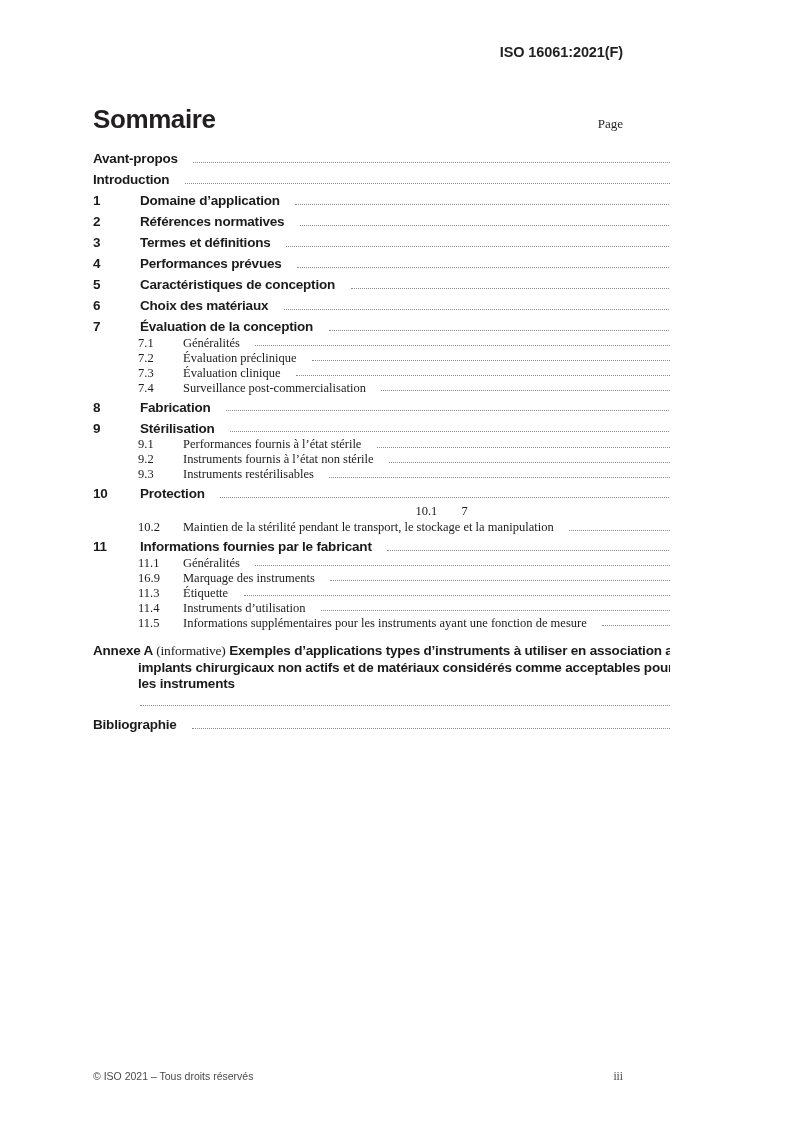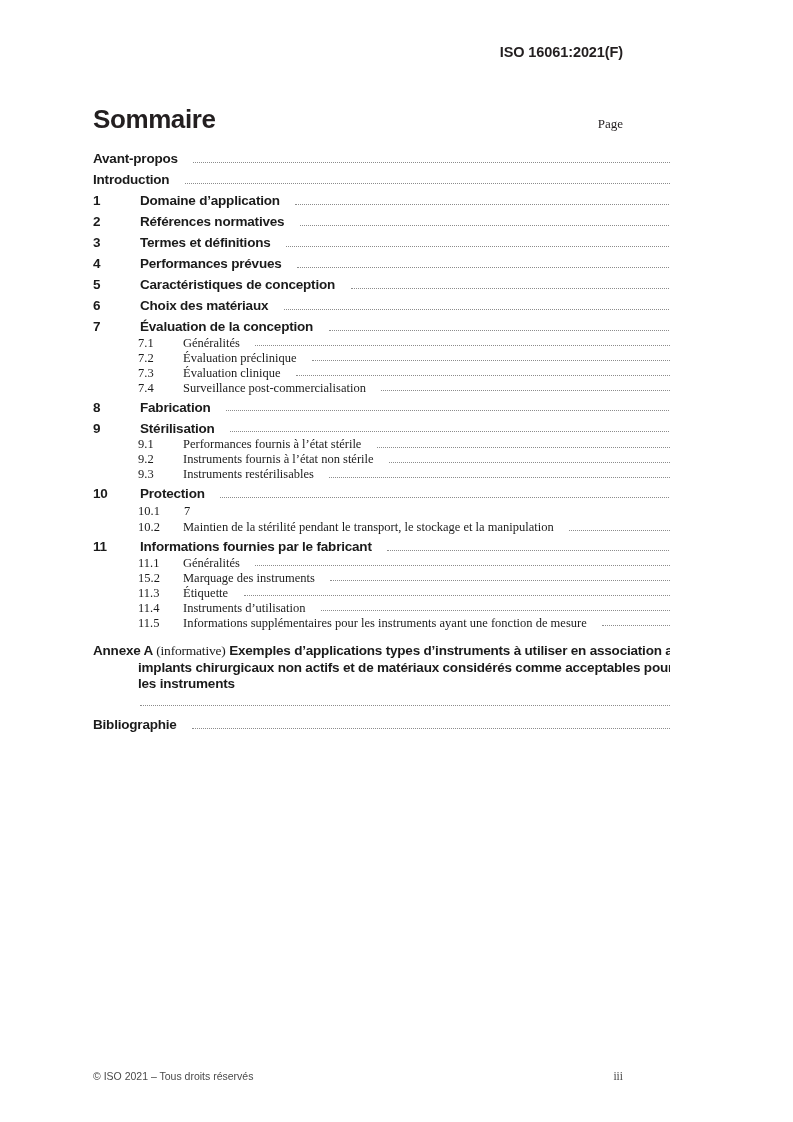--- a/index.html
+++ b/index.html
@@ -355,21 +355,21 @@
     </div>
 
     <div class="toc-row lvl-1 after-sub" style="margin-bottom:3px;">
       <div class="num">10</div>
       <div class="body-col">
         <span class="label">Protection</span>
         <span class="leader"></span>
       </div>
       <div class="pg">7</div>
     </div>
-    <div class="toc-row lvl-2" style="align-items:flex-start; line-height:1.22;">
+    <div class="toc-row lvl-2" style="align-items:flex-start; line-height:1.22;justify-content:center;">
       <div class="num">10.1</div>
       <div class="pg" style="align-self:flex-end;">7</div>
     </div>
     <div class="toc-row lvl-2">
       <div class="num">10.2</div>
       <div class="body-col">
         <span class="label">Maintien de la stérilité pendant le transport, le stockage et la manipulation</span>
         <span class="leader"></span>
       </div>
       <div class="pg">7</div>
@@ -385,21 +385,21 @@
     </div>
     <div class="toc-row lvl-2">
       <div class="num">11.1</div>
       <div class="body-col">
         <span class="label">Généralités</span>
         <span class="leader"></span>
       </div>
       <div class="pg">7</div>
     </div>
     <div class="toc-row lvl-2">
-      <div class="num">15.2</div>
+      <div class="num">16.9</div>
       <div class="body-col">
         <span class="label">Marquage des instruments</span>
         <span class="leader"></span>
       </div>
       <div class="pg">8</div>
     </div>
     <div class="toc-row lvl-2">
       <div class="num">11.3</div>
       <div class="body-col">
         <span class="label">Étiquette</span>

